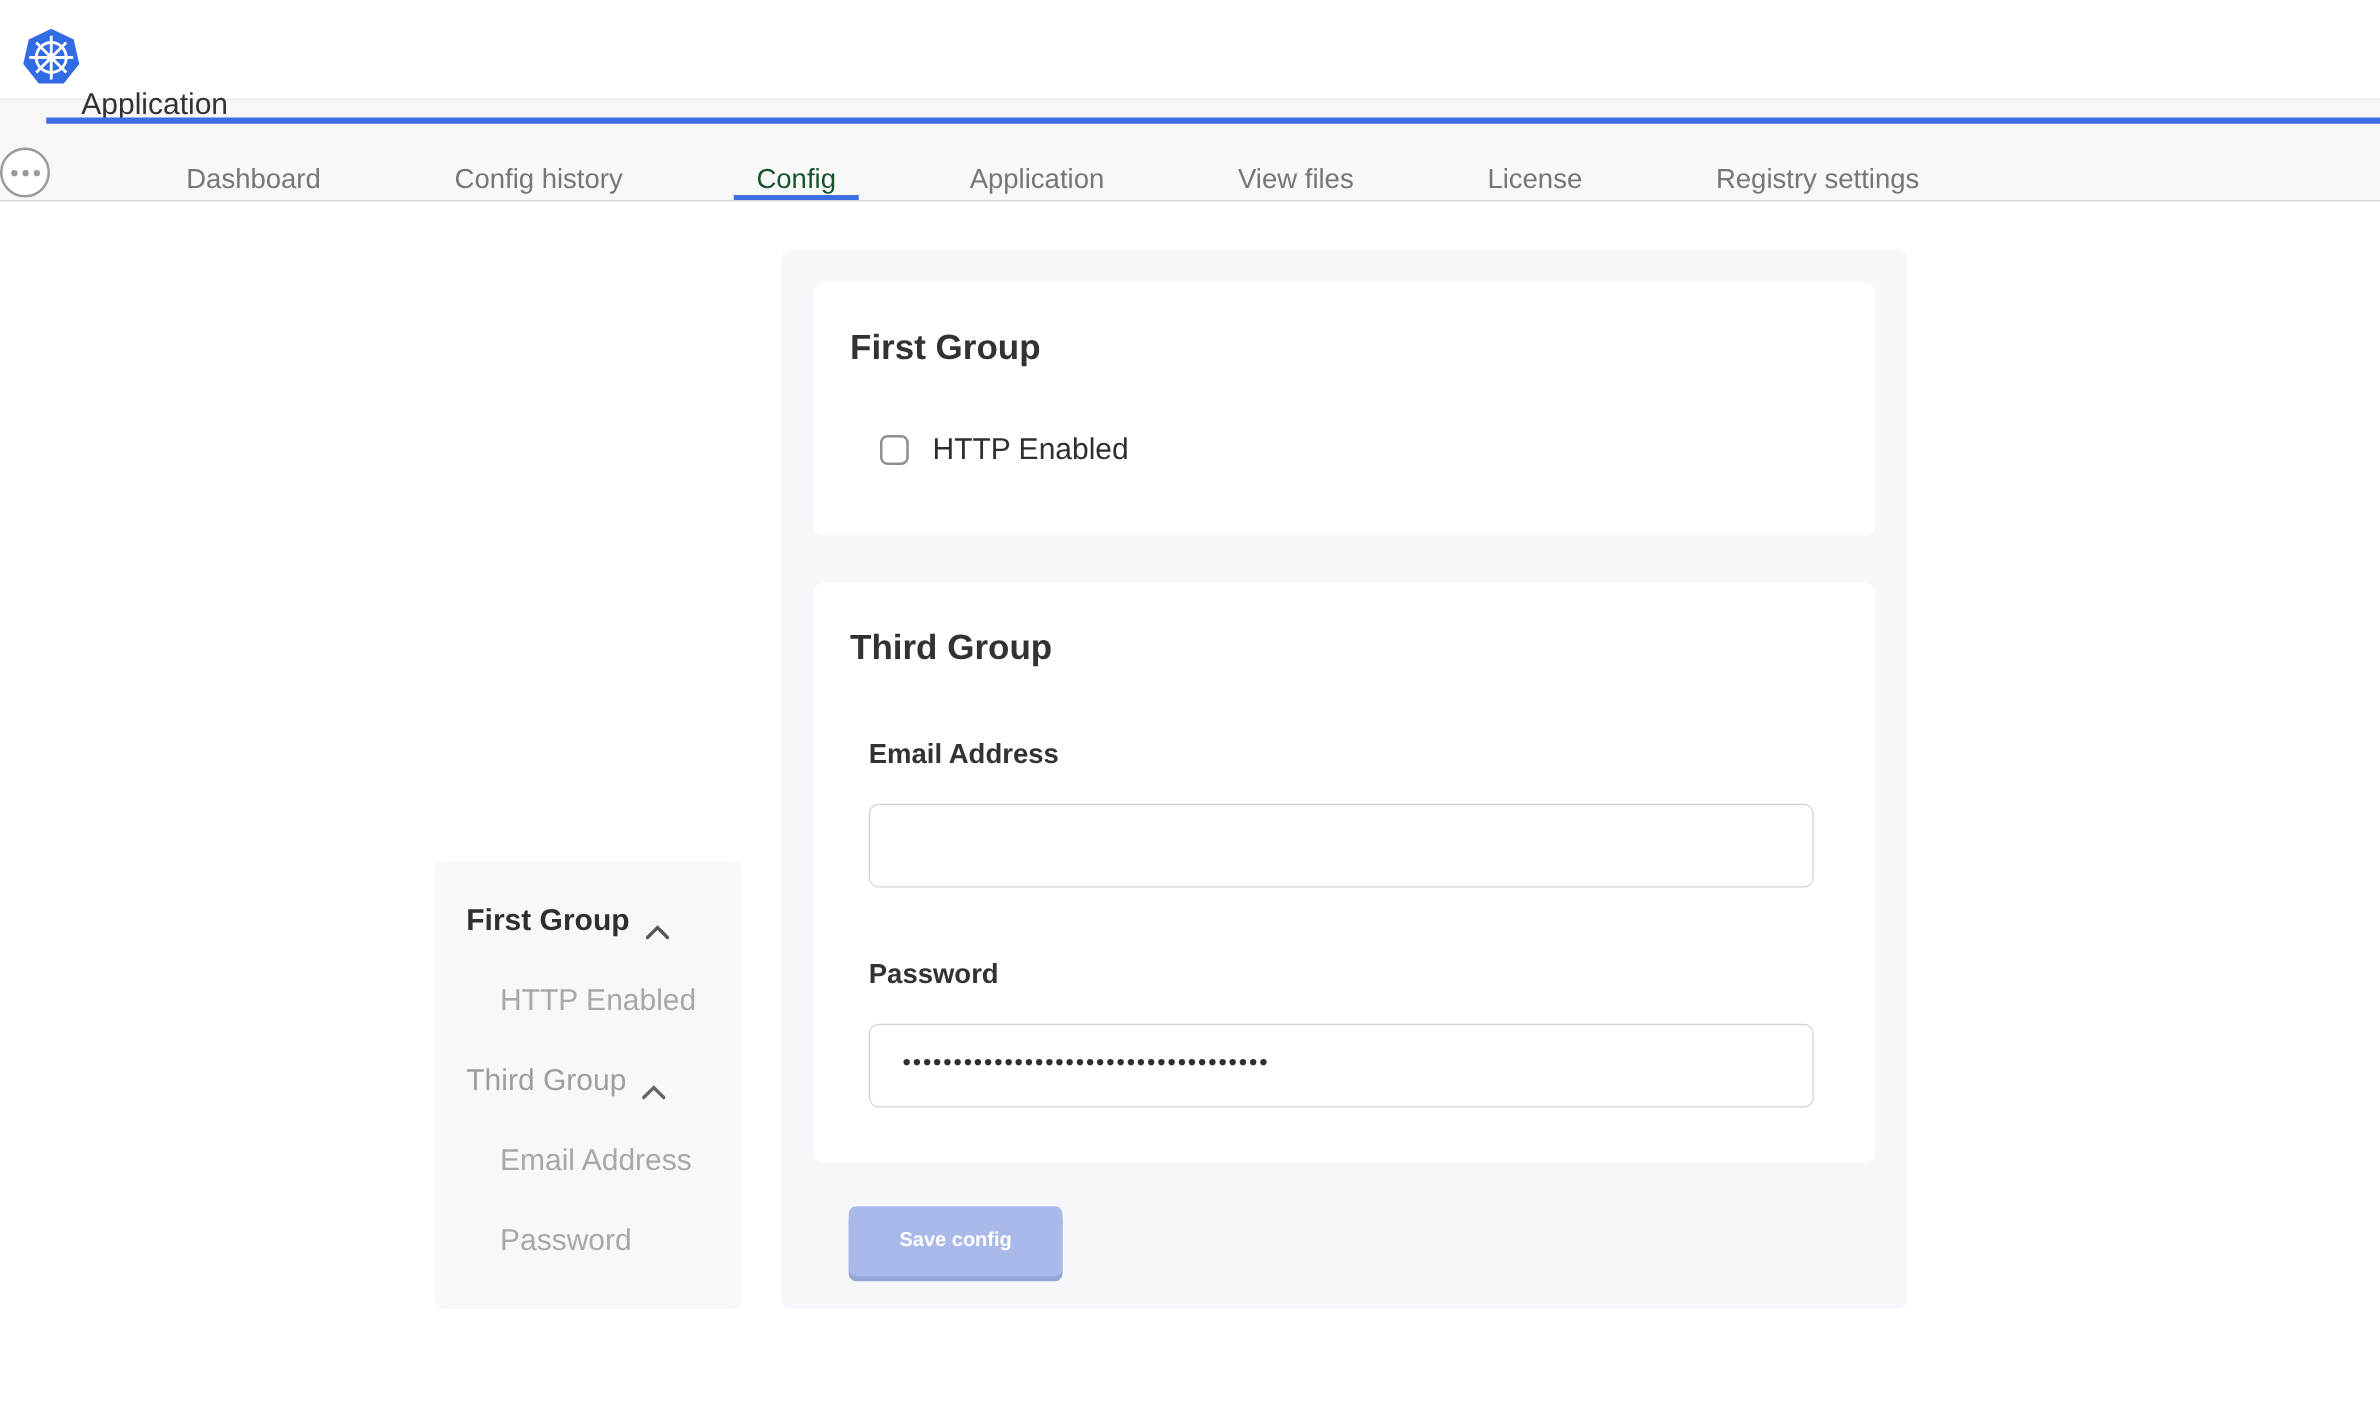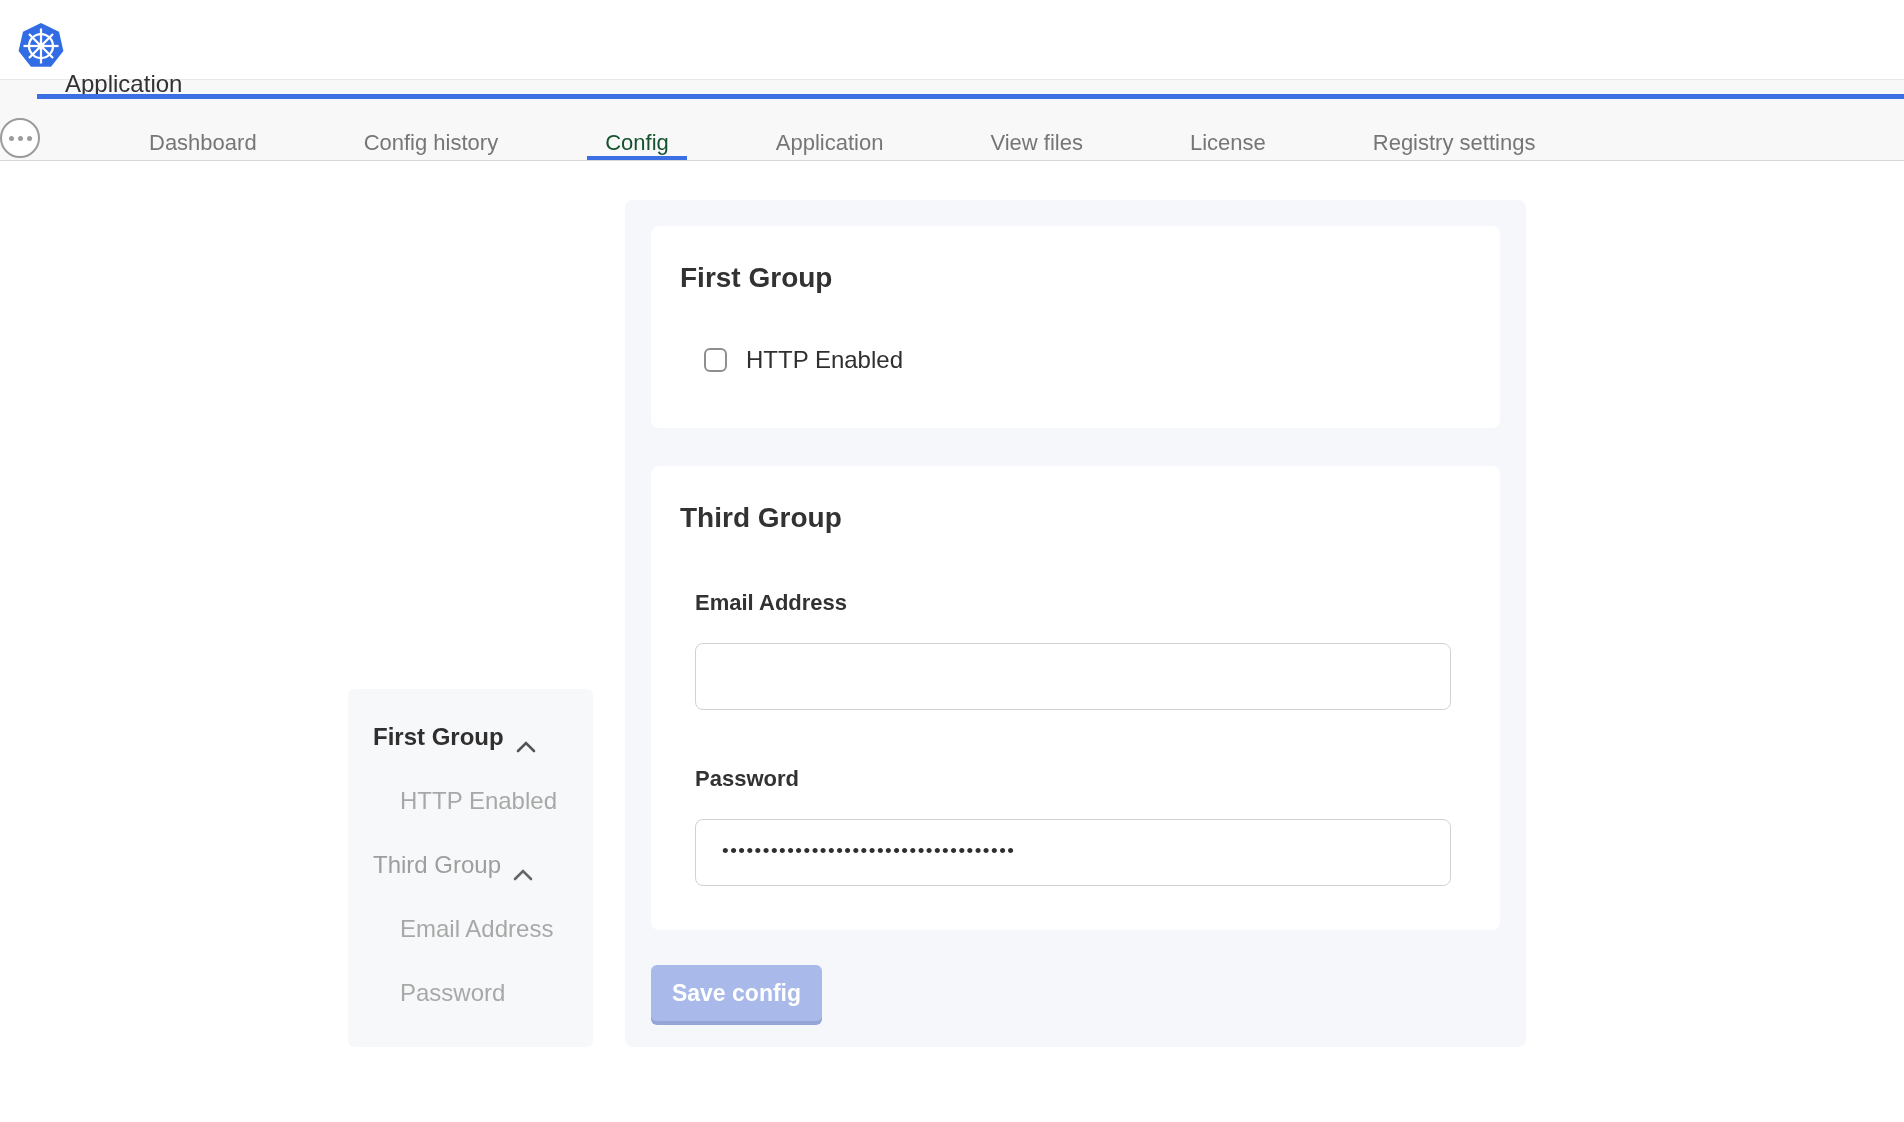--- a/index.html
+++ b/index.html
@@ -86,22 +86,22 @@
     background: #fff; font-size: 22px; color: #2f2f2f; padding: 0 26px;
     display: flex; align-items: center; outline: none;
   }
   .password-dots {
     font-size: 19px; letter-spacing: 1.5px; color: #2f2f2f; line-height: 1;
     transform: translateY(-2px);
   }
 
   .save-btn {
     margin-top: 35px; width: 171px; height: 56px; border: none; border-radius: 6px;
-    background: #a9b9ea; color: #ffffff; font-family: inherit; font-size: 23px;
-    font-weight: bold; cursor: pointer; box-shadow: 0 4px 0 #94a6d8;
+    background: #a9b9ea; color: #ffffff; font-family: inherit; font-size: 16px;
+    font-weight: bold; cursor: pointer; box-shadow: 0 4px 0 #94a6d8; margin-left: 28px;
   }
 </style>
 </head>
 <body>
 
 <div class="page">
 
   <div class="header">
     <div class="logo-wrap">
       <svg viewBox="0 0 100 100" width="54" height="50">

